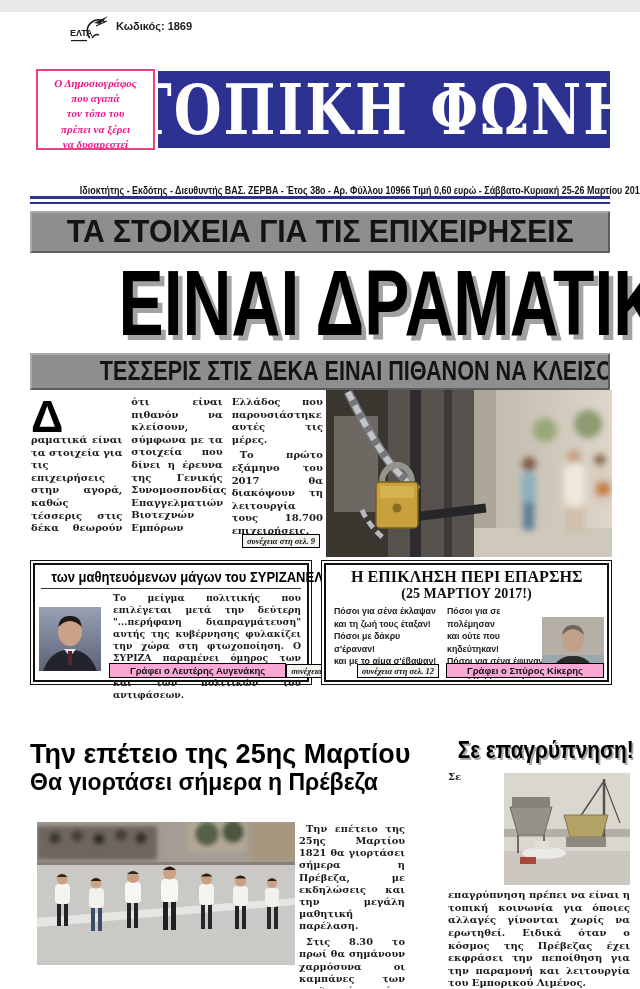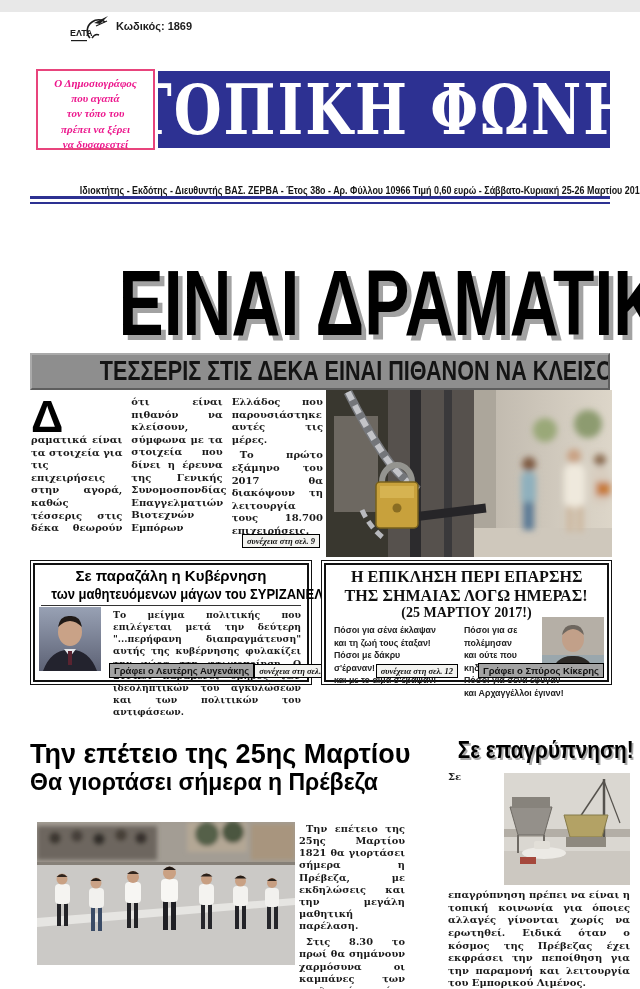--- a/index.html
+++ b/index.html
@@ -43,21 +43,21 @@
   .subhead span{ font-size:27px; line-height:33px; transform:scaleX(0.80); transform-origin:center; }
 
   .lead-body{ position:absolute; left:31px; top:384px; width:292px; height:151px;
               column-count:3; column-gap:9px; column-fill:auto;
               font:bold 10px/1.26 "DejaVu Serif", serif; text-align:justify; color:#1a1a1a; overflow:hidden; }
   .lead-body p{ margin:0 0 3px 0; }
   .lead-body p.indent{ text-indent:8px; }
   .dropcap{ float:left; font:bold 45px/0.78 "Liberation Sans", sans-serif; margin:3px 3px 0 0; color:#000; }
   .tagbox{ display:inline-block; border:1px solid #000; background:#f3f3f0; padding:1px 4px;
            font:bold italic 8.5px "Liberation Serif", serif; color:#111; white-space:nowrap; }
-  .byline-box{ display:inline-block; border:1px solid #000; background:#a3a3a3; padding:1px 4px;
+  .byline-box{ display:inline-block; border:1px solid #000; background:#f9a8d4; padding:1px 20px;
                font:bold 9.5px "Liberation Sans", sans-serif; color:#111; white-space:nowrap; }
   .lead-cont{ position:absolute; left:242px; top:517px; }
 
   .lead-photo{ position:absolute; left:326px; top:378px; width:286px; height:167px; overflow:hidden; }
 
   
   .story-box{ position:absolute; top:548px; height:125px; box-sizing:border-box; border:1.5px solid #111;
               padding:2px; background:#fff; }
   .story-box-inner{ position:relative; box-sizing:border-box; height:100%; border:2.5px solid #111; padding:2px 6px; }
   .box-left{ left:30px; width:282px; }
@@ -69,24 +69,24 @@
                    font:bold 14px/1.15 "Liberation Sans", sans-serif; color:#000; }
   .bl-rule{ border-top:1px solid #333; margin:2px 0 3px 0; }
   .portrait-left{ position:absolute; left:4px; top:42px; width:62px; height:64px; }
   .bl-body{ margin-left:72px; font:bold 9.3px/1.3 "DejaVu Serif", serif; text-align:justify; color:#1a1a1a; }
   .bl-bottom{ position:absolute; left:74px; right:3px; bottom:2px; display:flex; justify-content:space-between; align-items:center; }
 
   .br-title1,.br-title2{ text-align:center; }
   .br-title1 span,.br-title2 span{ display:inline-block; white-space:nowrap; transform:scaleX(0.92); transform-origin:center;
       font:bold 17.5px/1.08 "Liberation Serif", serif; color:#101010; }
   .br-title3{ text-align:center; font:bold 14px/1.15 "Liberation Serif", serif; color:#101010; }
-  .verses{ display:flex; gap:27px; margin:3px 0 0 2px; }
+  .verses{ display:flex; gap:10px; margin:3px 0 0 2px; }
   .verse{ width:103px; font:bold 8.8px/1.42 "Liberation Sans", sans-serif; color:#222; white-space:pre-line; }
   .portrait-right{ position:absolute; right:3px; top:52px; width:62px; height:58px; }
-  .br-bottom{ position:absolute; right:3px; bottom:2px; display:flex; gap:20px; align-items:center; }
+  .br-bottom{ position:absolute; right:3px; bottom:2px; display:flex; gap:7px; align-items:center; }
 
   
   .bl2-headline{ position:absolute; left:30px; top:727px; width:412px; color:#000; }
   .bl2-h1{ font:bold 27px/1.12 "Liberation Sans", sans-serif; }
   .bl2-h2{ font:bold 23px/1.15 "Liberation Sans", sans-serif; }
   .parade-photo{ position:absolute; left:37px; top:810px; width:258px; height:143px; overflow:hidden; }
   .bl2-text{ position:absolute; left:299px; top:811px; width:106px;
              font:bold 9.8px/1.24 "DejaVu Serif", serif; text-align:justify; color:#1a1a1a; }
   .bl2-text p{ margin:0 0 4px 0; text-indent:7px; }
 
@@ -122,20 +122,23 @@
 πρέπει να ξέρει
 να δυσαρεστεί</div>
   <div class="masthead-title">
     <span>ΤΟΠΙΚΗ ΦΩΝΗ</span>
   </div>
   <div class="publisher">
     <span>Ιδιοκτήτης - Εκδότης - Διευθυντής ΒΑΣ. ΖΕΡΒΑ - Έτος 38ο - Αρ. Φύλλου 10966 Τιμή 0,60 ευρώ - Σάββατο-Κυριακή 25-26 Μαρτίου 2017</span>
   </div>
   <div class="rule-blue"></div>
 
+  <div class="banner kicker">
+    <span>ΤΑ ΣΤΟΙΧΕΙΑ ΓΙΑ ΤΙΣ ΕΠΙΧΕΙΡΗΣΕΙΣ</span>
+  </div>
   <div class="headline">
     <span>ΕΙΝΑΙ ΔΡΑΜΑΤΙΚΑ</span>
   </div>
   <div class="banner subhead">
     <span>ΤΕΣΣΕΡΙΣ ΣΤΙΣ ΔΕΚΑ ΕΙΝΑΙ ΠΙΘΑΝΟΝ ΝΑ ΚΛΕΙΣΟΥΝ</span>
   </div>
 
   <div class="lead-body">
     <p><span class="dropcap">Δ</span><span>ραματικά είναι τα στοιχεία για τις επιχειρήσεις στην αγορά, καθώς τέσσερις στις δέκα θεωρούν ότι είναι πιθανόν να κλείσουν, σύμφωνα με τα στοιχεία που δίνει η έρευνα της Γενικής Συνομοσπονδίας Επαγγελματιών Βιοτεχνών Εμπόρων Ελλάδος που παρουσιάστηκε αυτές τις μέρες.</span></p>
     <p class="indent">Το πρώτο εξάμηνο του 2017 θα διακόψουν τη λειτουργία τους 18.700 επιχειρήσεις. Υπογραμμίζεται ότι τα "λουκέτα" θα συγκεντρωθούν στον κλάδο της μεταποίησης, ενώ τα πιθανά λουκέτα επιχειρήσεων, που βρίσκονται στο "κόκκινο" συνεπάγονται υψηλό κίνδυνο απώλειας 34.000 θέσεων συνολικής απασχόλησης (εργοδότες, αυτοαπασχολούμενοι, μισθωτοί).</p>
@@ -185,21 +188,20 @@
       <path d="M36,120 Q44,138 60,150" fill="none" stroke="#b8b9bd" stroke-width="5" stroke-dasharray="8 5"></path>
       <path d="M56,92 a15,17 0 0 1 30,0" fill="none" stroke="#94948f" stroke-width="6"></path>
       <rect x="50" y="92" width="42" height="46" rx="4" fill="#c8a13c" stroke="#77601c" stroke-width="1.5"></rect>
       <rect x="54" y="96" width="34" height="12" fill="#d9b856" opacity="0.8"></rect>
       <circle cx="71" cy="118" r="4.5" fill="#8a6d22"></circle>
     </svg>
   </div>
 
   <div class="story-box box-left">
     <div class="story-box-inner">
-      <div class="bl-title1">Σε παραζάλη η Κυβέρνηση</div>
       <div class="bl-title2">
         <span>των μαθητευόμενων μάγων του ΣΥΡΙΖΑΝΕΛ</span>
       </div>
       <div class="bl-rule"></div>
       <div class="portrait-left">
         <svg width="62" height="64" viewBox="0 0 62 64">
           <defs>
               <linearGradient id="pbg" x1="0" y1="0" x2="0" y2="1">
             <stop offset="0" stop-color="#98a1b4"></stop>
                 <stop offset="1" stop-color="#5d6275"></stop>
@@ -218,23 +220,20 @@
         <span class="byline-box">Γράφει ο Λευτέρης Αυγενάκης</span>
         <span class="tagbox">συνέχεια στη σελ. 5</span>
       </div>
     </div>
   </div>
 
   <div class="story-box box-right">
     <div class="story-box-inner">
       <div class="br-title1">
         <span>Η ΕΠΙΚΛΗΣΗ ΠΕΡΙ ΕΠΑΡΣΗΣ</span>
-      </div>
-      <div class="br-title2">
-        <span>ΤΗΣ ΣΗΜΑΙΑΣ ΛΟΓΩ ΗΜΕΡΑΣ!</span>
       </div>
       <div class="br-title3">(25 ΜΑΡΤΙΟΥ 2017!)</div>
       <div class="verses">
         <div class="verse">Πόσοι για σένα έκλαψαν
 και τη ζωή τους έταξαν!
 Πόσοι με δάκρυ σ'έραναν!
 και με το αίμα σ'έβαψαν!</div>
         <div class="verse">Πόσοι για σε πολέμησαν
 και ούτε που κηδεύτηκαν!
 Πόσοι για σένα έφυγαν

